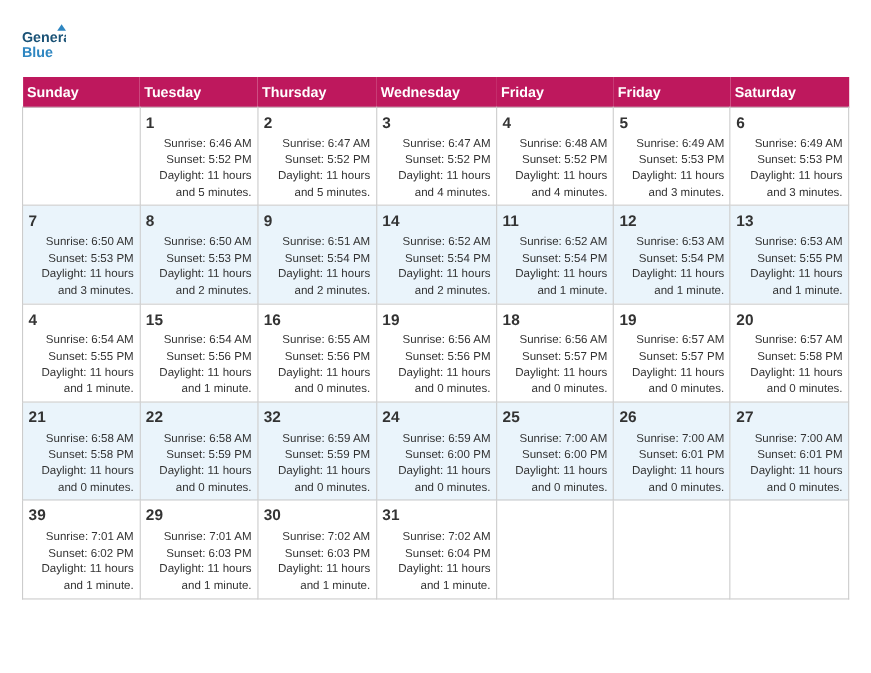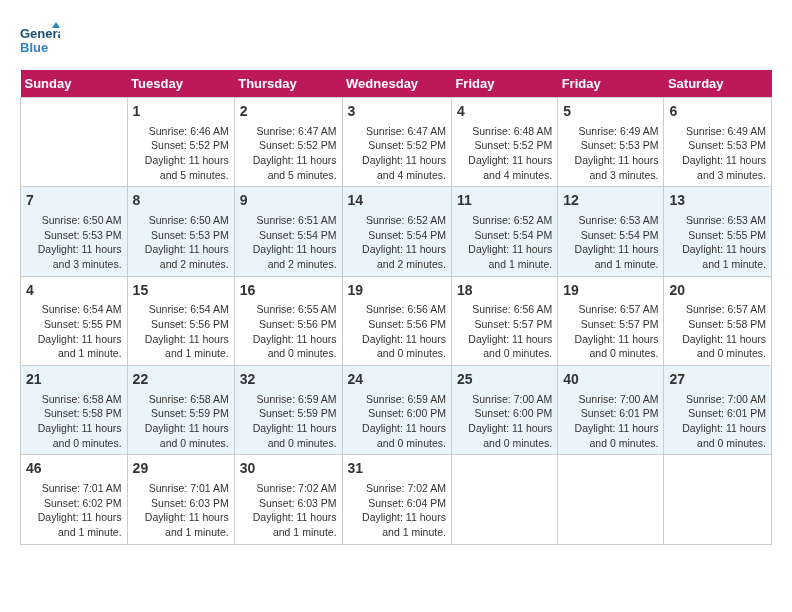--- a/index.html
+++ b/index.html
@@ -221,31 +221,31 @@
         </td>
         <td>
           <span class="day-number">24</span>
           <div class="day-info">Sunrise: 6:59 AM<br>Sunset: 6:00 PM<br>Daylight: 11 hours and 0 minutes.</div>
         </td>
         <td>
           <span class="day-number">25</span>
           <div class="day-info">Sunrise: 7:00 AM<br>Sunset: 6:00 PM<br>Daylight: 11 hours and 0 minutes.</div>
         </td>
         <td>
-          <span class="day-number">40</span>
+          <span class="day-number">26</span>
           <div class="day-info">Sunrise: 7:00 AM<br>Sunset: 6:01 PM<br>Daylight: 11 hours and 0 minutes.</div>
         </td>
         <td>
           <span class="day-number">27</span>
           <div class="day-info">Sunrise: 7:00 AM<br>Sunset: 6:01 PM<br>Daylight: 11 hours and 0 minutes.</div>
         </td>
       </tr>
       <tr>
         <td>
-          <span class="day-number">46</span>
+          <span class="day-number">39</span>
           <div class="day-info">Sunrise: 7:01 AM<br>Sunset: 6:02 PM<br>Daylight: 11 hours and 1 minute.</div>
         </td>
         <td>
           <span class="day-number">29</span>
           <div class="day-info">Sunrise: 7:01 AM<br>Sunset: 6:03 PM<br>Daylight: 11 hours and 1 minute.</div>
         </td>
         <td>
           <span class="day-number">30</span>
           <div class="day-info">Sunrise: 7:02 AM<br>Sunset: 6:03 PM<br>Daylight: 11 hours and 1 minute.</div>
         </td>

